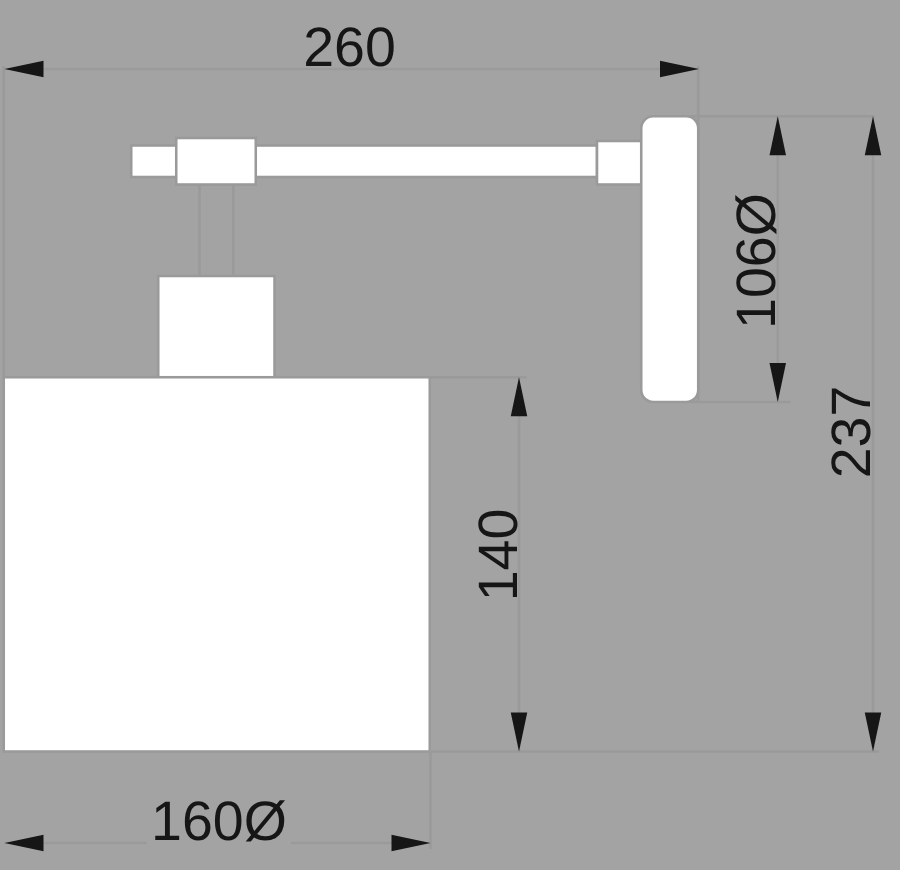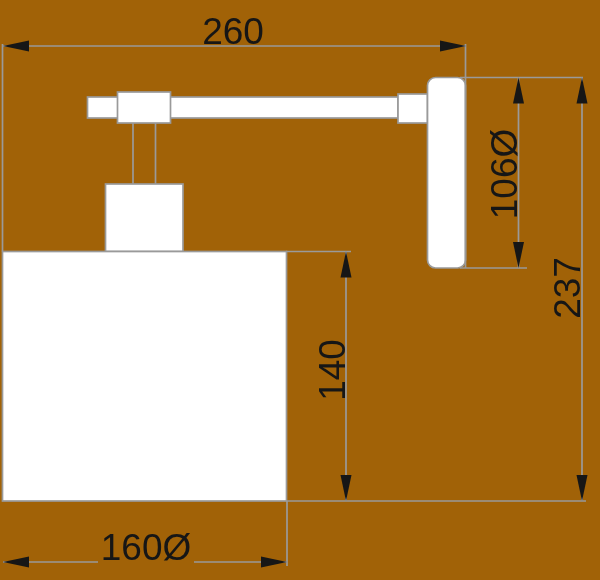--- a/index.html
+++ b/index.html
@@ -1,20 +1,20 @@
 <!DOCTYPE html>
 <html><head>
 <meta charset="utf-8">
 <style>
   html, body { margin: 0; padding: 0; background: #ffffff; }
   #canvas {
     position: relative;
     width: 600px;
     height: 580px;
-    background: #a16207;
+    background: #a3a3a3;
     overflow: hidden;
     font-family: "Liberation Sans", sans-serif;
   }
   svg text {
     font-family: "Liberation Sans", sans-serif;
     font-size: 37px;
     fill: #161616;
   }
   .obj  { fill: #ffffff; stroke: #9a9a9a; stroke-width: 1.7; }
   .ln   { stroke: #9a9a9a; stroke-width: 1.7; fill: none; }

